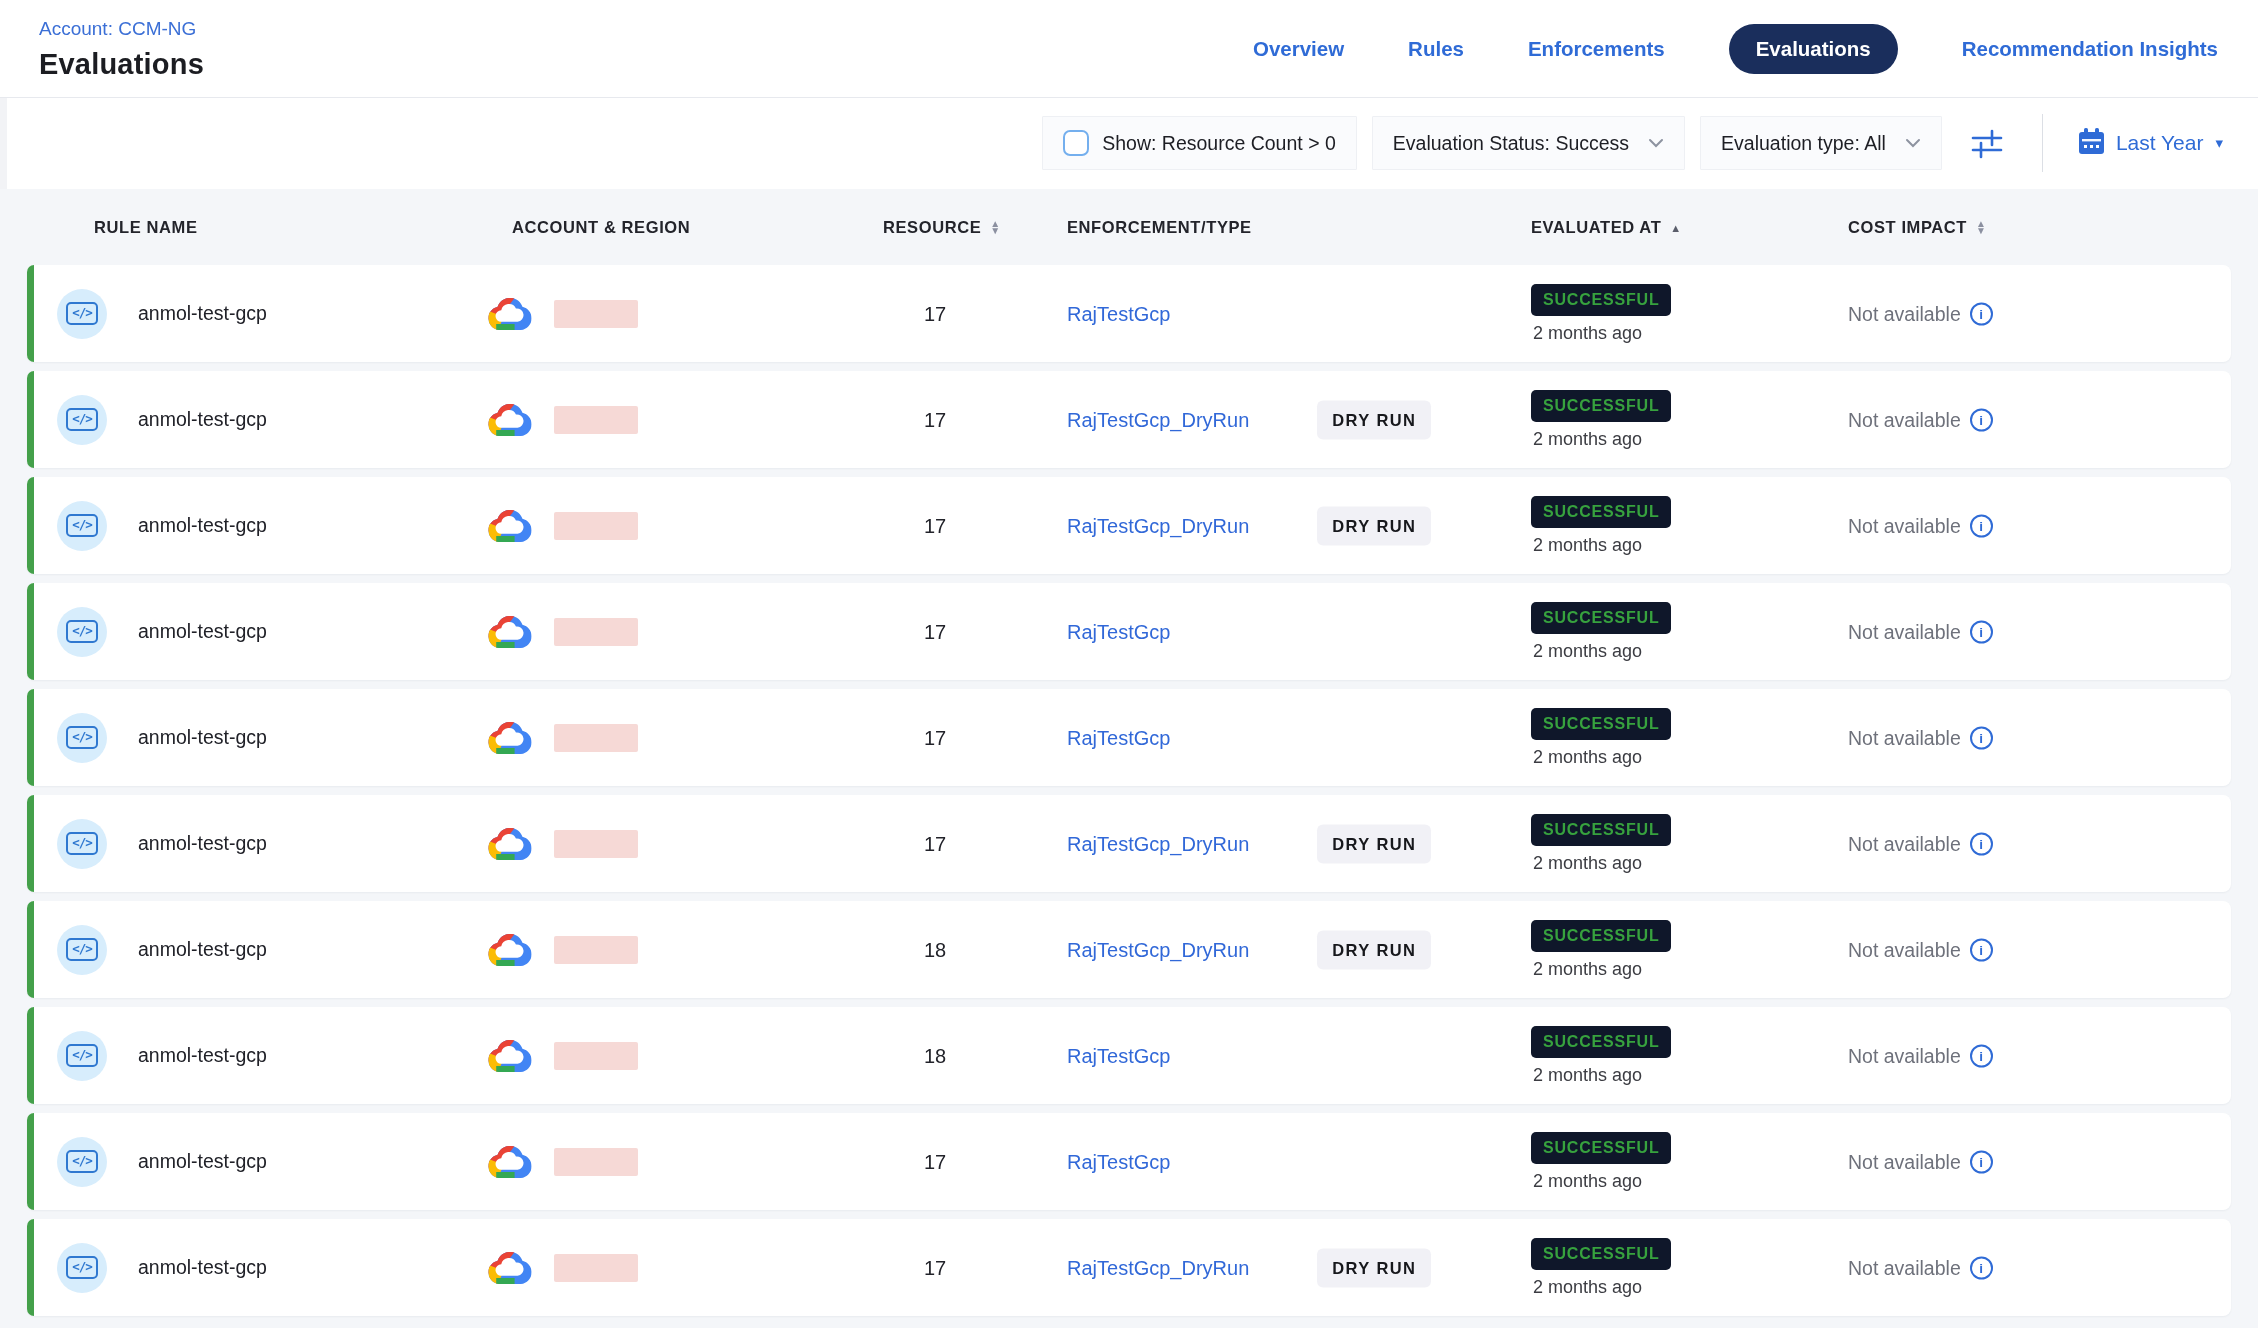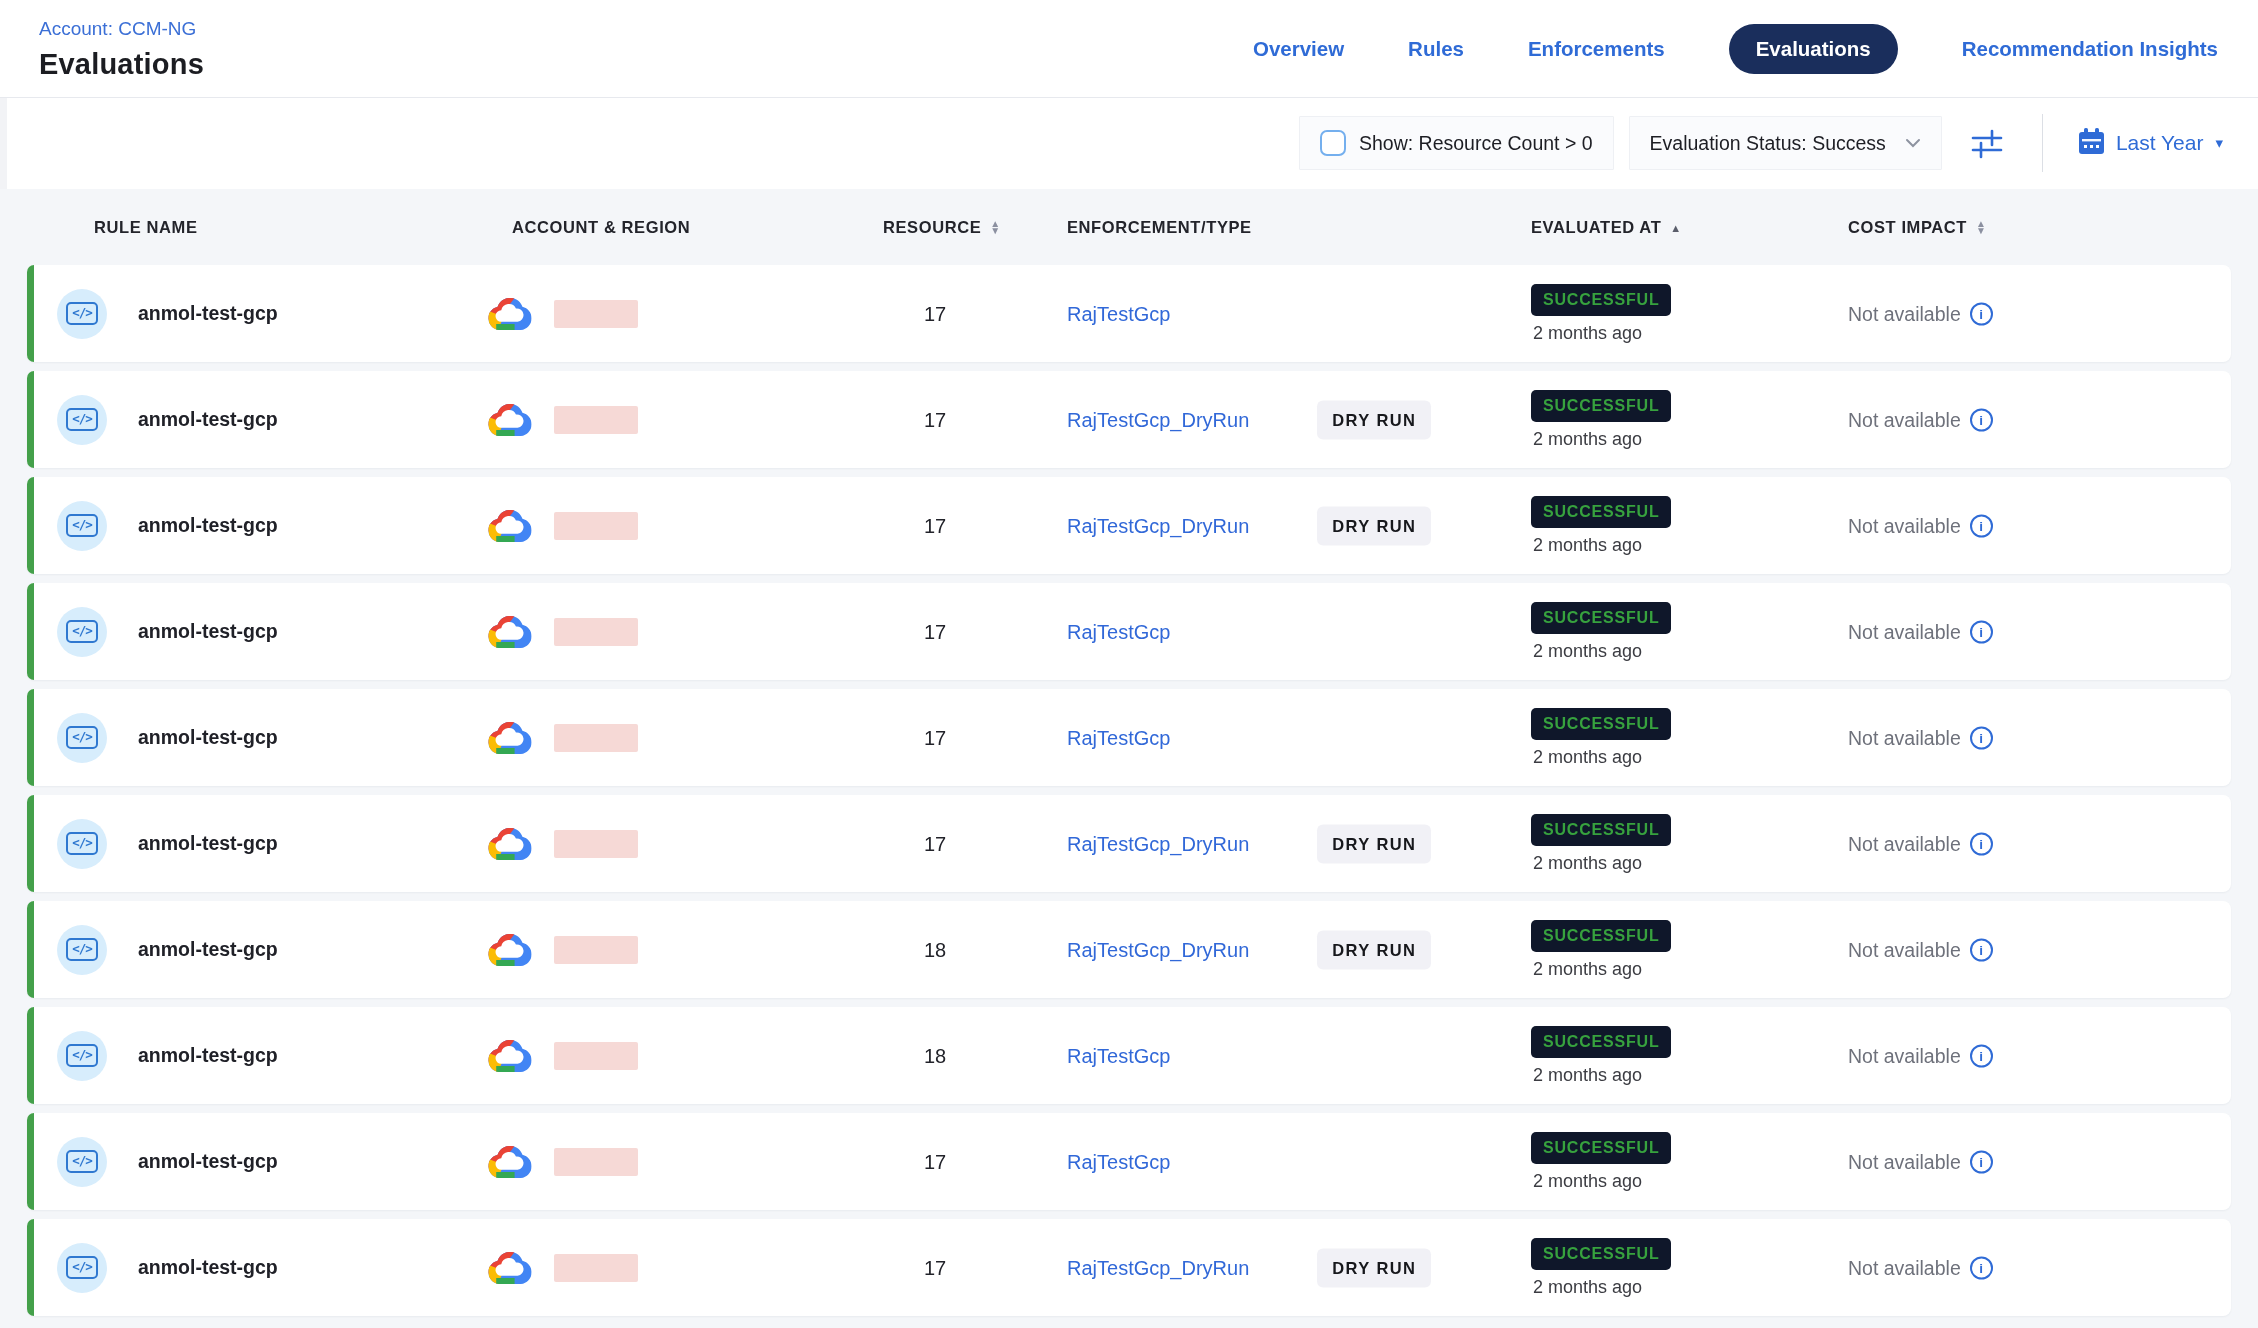--- a/index.html
+++ b/index.html
@@ -82,21 +82,21 @@
   .rule-cell{ left:30px; gap:31px;}
   .rule-icon-circle{
     width:50px; height:50px; border-radius:50%;
     background:#d7edfc; display:flex; align-items:center; justify-content:center;
   }
   .rule-icon-glyph{
     border:2.2px solid #2f78d0; border-radius:5px; color:#2f78d0;
     font-size:12.5px; font-weight:700; font-family:"DejaVu Sans Mono", monospace;
     padding:3px 4px; line-height:1; letter-spacing:-1px;
   }
-  .rule-name{ font-size:19.5px; font-weight:700; color:#202128;}
+  .rule-name{ font-size:19.5px; font-weight:400; color:#202128;}
   .account-cell{ left:460px; gap:21px;}
   .gcp-logo{ width:46px; height:38px; display:block;}
   .redacted{ width:84px; height:28px; background:#f6d9d6; border-radius:2px;}
   .resource-cell{ left:838px; width:112px; justify-content:center;}
   .resource-num{ font-size:20px; color:#22232a;margin-left:28px;}
   .enforcement-cell{ left:1040px; gap:42px;}
   .enf-link{ font-size:20px; color:#3168d8; text-decoration:none; font-weight:500; cursor:pointer;}
   .dry-badge{
     background:#f1f1f6; color:#17181c; font-size:16.5px; font-weight:700;
     letter-spacing:1.4px; border-radius:6px; padding:10px 15px; white-space:nowrap;margin-left:26px;
@@ -142,20 +142,28 @@
 
   <div class="filter-pill">
     <span>Evaluation Status: Success</span>
     <span class="chev">
       <svg width="16" height="10" viewBox="0 0 16 10">
           <polyline points="2,2 8,8 14,2" fill="none" stroke="#8d93a0" stroke-width="2" stroke-linecap="round"></polyline>
         </svg>
     </span>
   </div>
 
+  <div class="filter-pill">
+    <span>Evaluation type: All</span>
+    <span class="chev">
+      <svg width="16" height="10" viewBox="0 0 16 10">
+          <polyline points="2,2 8,8 14,2" fill="none" stroke="#8d93a0" stroke-width="2" stroke-linecap="round"></polyline>
+        </svg>
+    </span>
+  </div>
 
 
   <span class="sliders-btn">
     <svg width="36" height="34" viewBox="0 0 36 34">
       <line x1="4" y1="12" x2="32" y2="12" stroke="#2f6bd6" stroke-width="2.6" stroke-linecap="round"></line>
       <line x1="23" y1="5" x2="23" y2="19" stroke="#2f6bd6" stroke-width="2.6" stroke-linecap="round"></line>
       <line x1="4" y1="24" x2="32" y2="24" stroke="#2f6bd6" stroke-width="2.6" stroke-linecap="round"></line>
       <line x1="12" y1="17" x2="12" y2="31" stroke="#2f6bd6" stroke-width="2.6" stroke-linecap="round"></line>
     </svg>
   </span>

